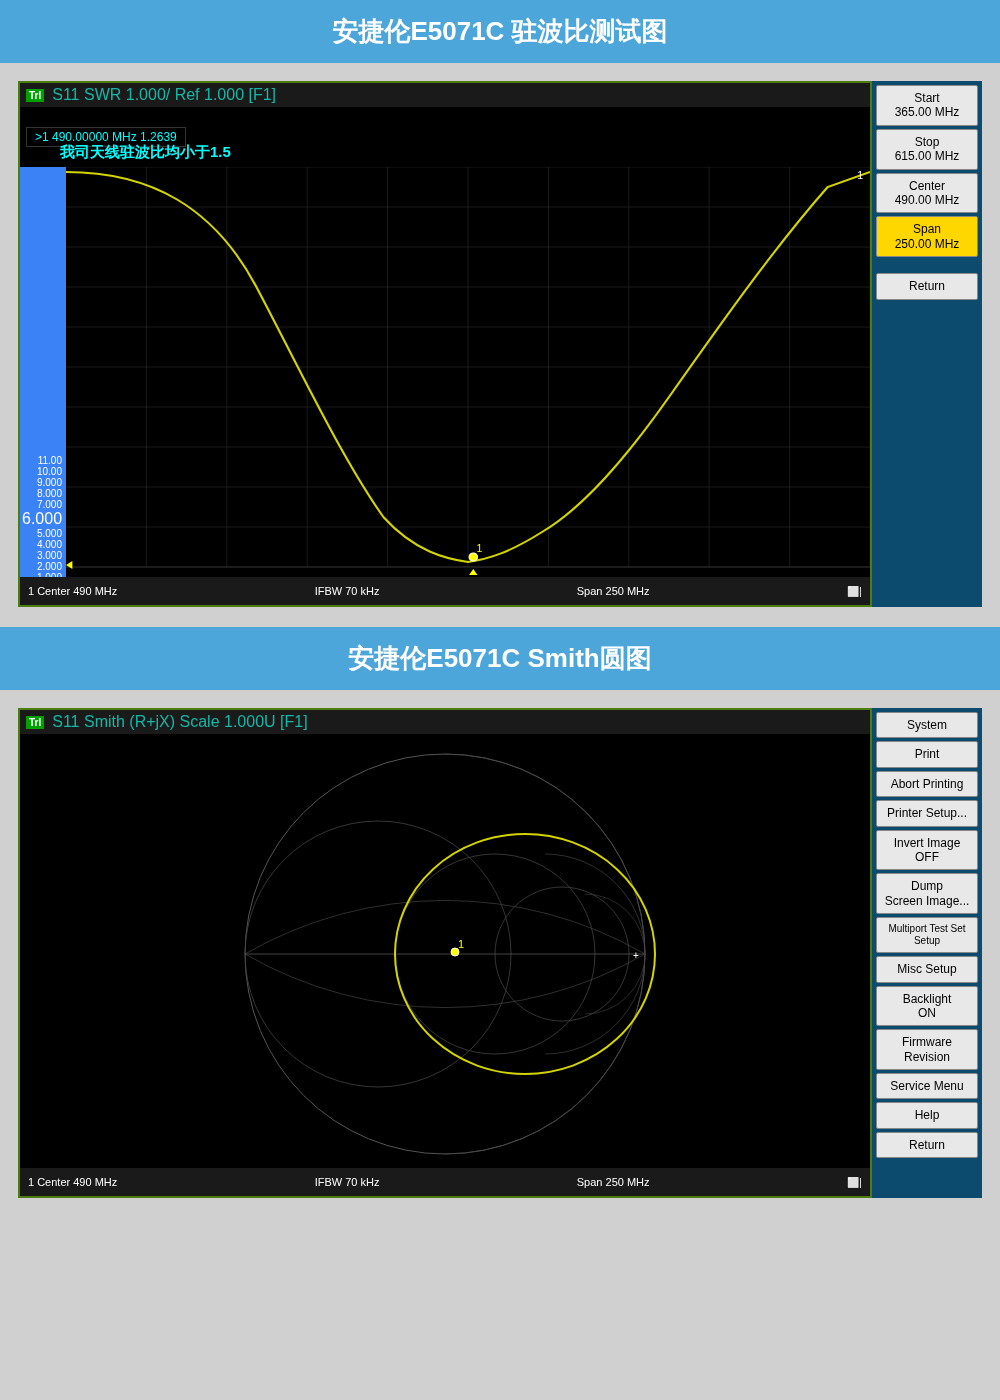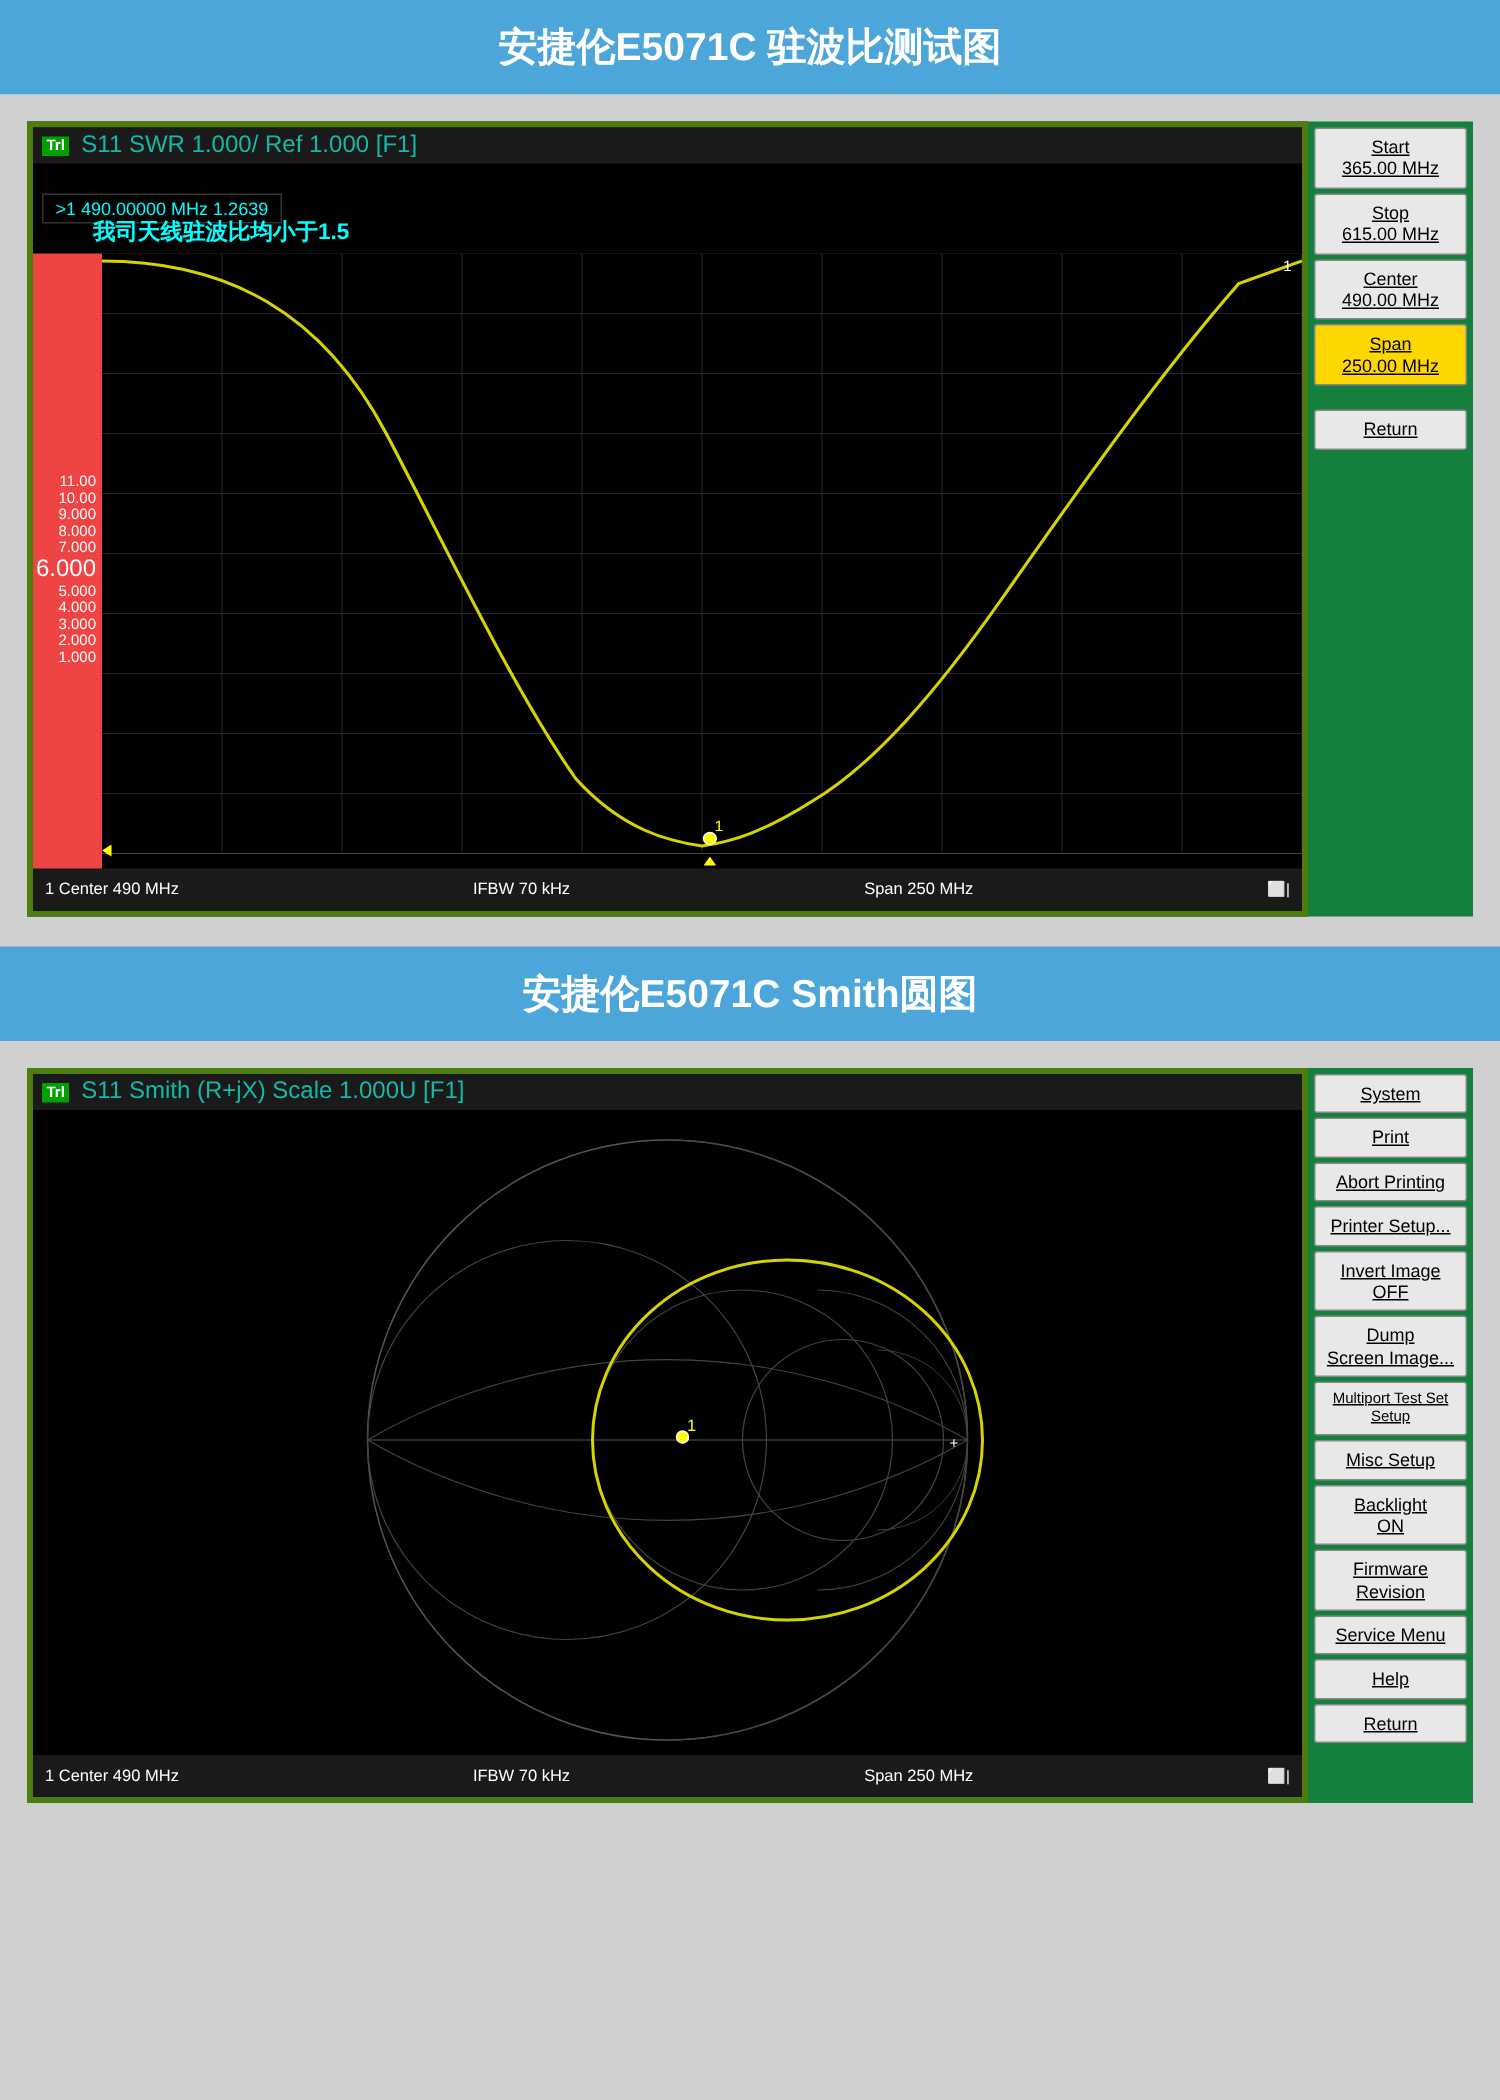--- a/index.html
+++ b/index.html
@@ -22,21 +22,21 @@
       background: #d0d0d0;
       padding: 18px 18px 10px 18px;
       display: flex;
       gap: 0;
     }
 
     .screen-area {
       background: #000;
       flex: 1;
       position: relative;
-      border: 4px solid #4d7c0f;
+      border: 2px solid #4d7c0f;
       min-height: 490px;
     }
 
     .screen-header {
       background: #1a1a1a;
       padding: 3px 6px;
       font-size: 12px;
       color: #fff;
       display: flex;
       align-items: center;
@@ -107,26 +107,25 @@
     }
 
     .status-item.active {
       background: #fff;
       color: #000;
     }
 
     
     .side-panel {
       width: 110px;
-      background: #15803d;
+      background: #0c4a6e;
       display: flex;
       flex-direction: column;
       gap: 3px;
       padding: 4px;
-      text-decoration: underline;
     }
 
     .side-btn {
       background: #e8e8e8;
       border: 1px solid #888;
       border-radius: 2px;
       padding: 5px 4px;
       font-size: 12px;
       text-align: center;
       cursor: pointer;
@@ -182,21 +181,21 @@
       <span class="screen-header-text">S11  SWR 1.000/ Ref 1.000  [F1]</span>
     </div>
     
     <div class="marker-info">&gt;1   490.00000 MHz  1.2639</div>
     
     <div class="annotation-text">我司天线驻波比均小于1.5</div>
 
     
     <div style="position:relative; display:flex; height:420px;">
 
-      <div style="width:46px; display:flex; flex-direction:column; justify-content:center; padding:6px 4px 4px 2px; background:#ef4444;">
+      <div style="width:46px; display:flex; flex-direction:column; justify-content:flex-end; padding:6px 4px 4px 2px; background:#3b82f6;">
         <span style="color:#fff;font-size:10px;text-align:right;">11.00</span>
         <span style="color:#fff;font-size:10px;text-align:right;">10.00</span>
         <span style="color:#fff;font-size:10px;text-align:right;">9.000</span>
         <span style="color:#fff;font-size:10px;text-align:right;">8.000</span>
         <span style="color:#fff;font-size:10px;text-align:right;">7.000</span>
         <span style="color:#fff;font-size:16px;text-align:right;">6.000</span>
         <span style="color:#fff;font-size:10px;text-align:right;">5.000</span>
         <span style="color:#fff;font-size:10px;text-align:right;">4.000</span>
         <span style="color:#fff;font-size:10px;text-align:right;">3.000</span>
         <span style="color:#fff;font-size:10px;text-align:right;">2.000</span>

